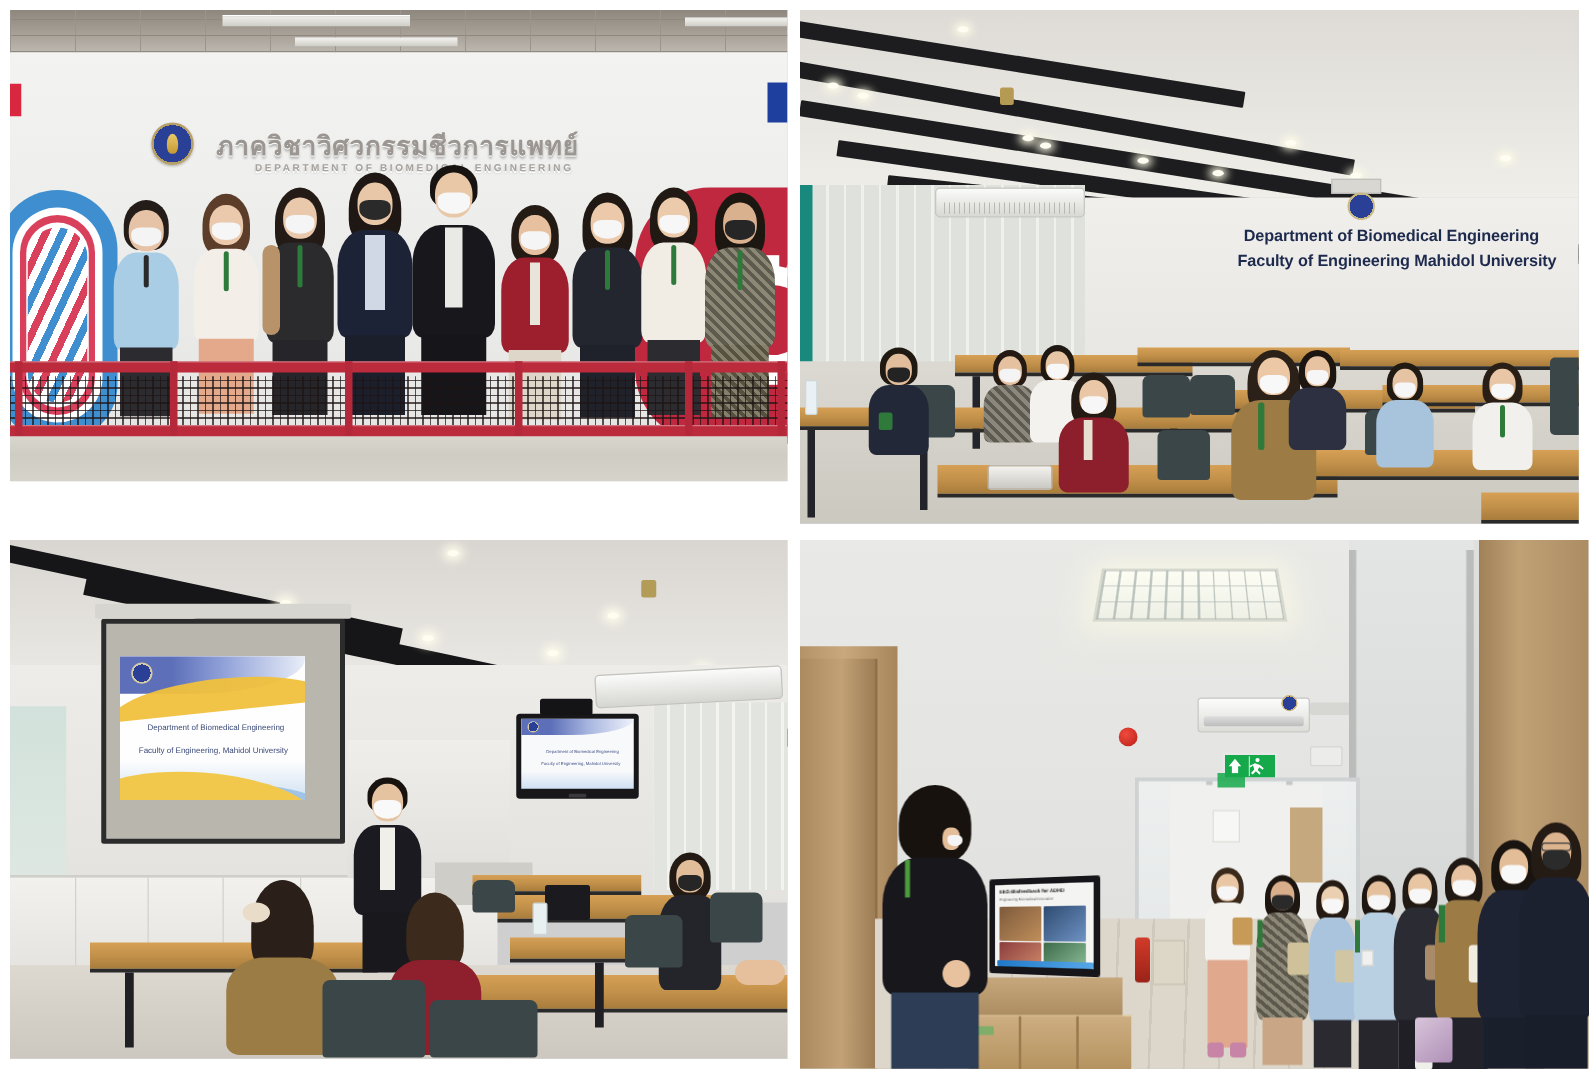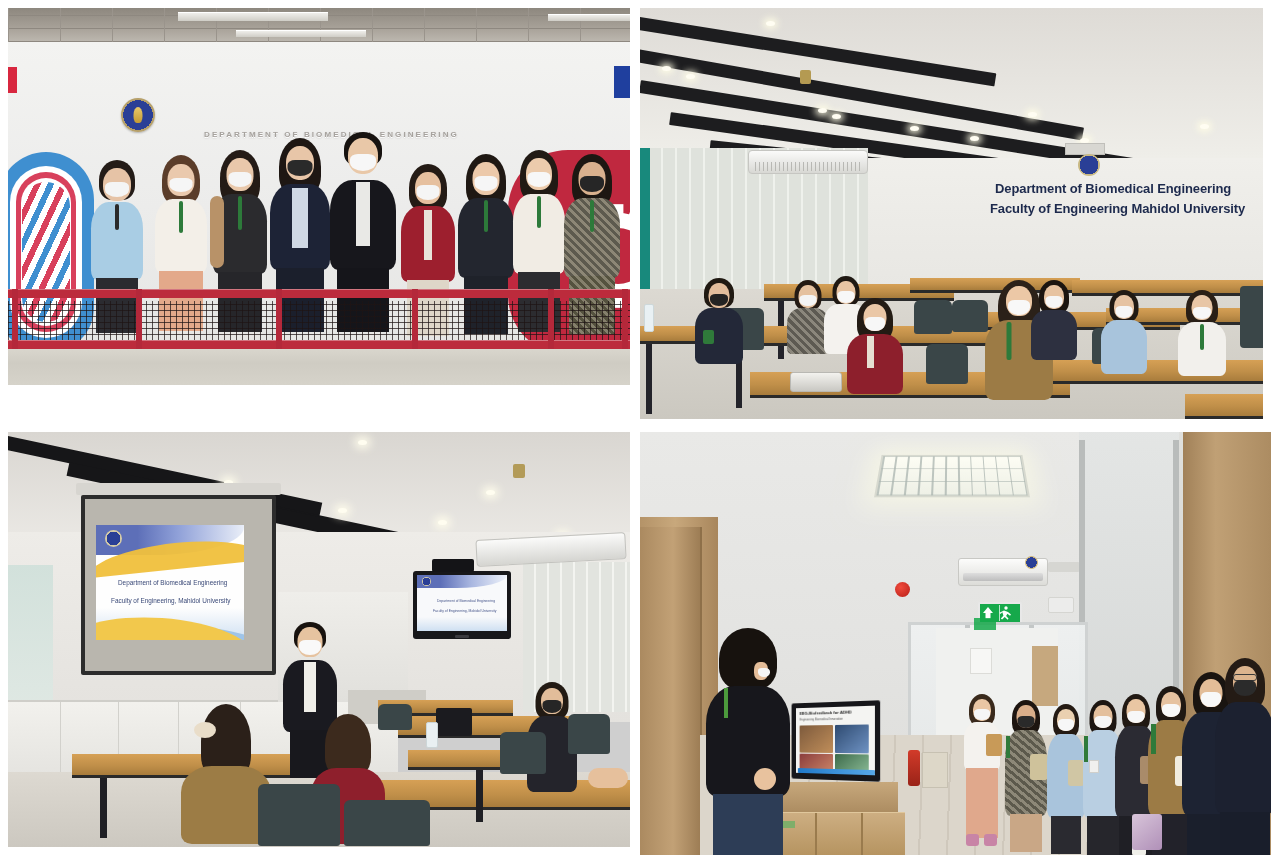--- a/index.html
+++ b/index.html
@@ -451,20 +451,21 @@
               </g>
             </g>
             <circle cx="50" cy="50" r="26" fill="#c0283f"></circle>
           </svg>
         </div>
       </div>
 
       <div class="abs p1-wall-emblem">
           <span class="flame"></span>
         </div>
+      <div class="abs p1-thai">ภาควิชาวิศวกรรมชีวการแพทย์</div>
       <div class="abs p1-eng">DEPARTMENT OF BIOMEDICAL ENGINEERING</div>
 
       <div class="person" style="left:78px;top:118px;width:62px;height:170px;">
         <div class="hair" style="top:0;width:36px;height:40px;background:#241c18;"></div>
         <div class="head" style="top:8px;width:28px;height:33px;background:#e6c3a6;"></div>
         <div class="mask" style="top:22px;width:24px;height:15px;background:#f4f4f4;"></div>
         <div class="body" style="top:42px;width:52px;height:78px;background:#a9cde4;"></div>
         <div class="legs" style="top:118px;width:42px;height:55px;background:#2b2b30;"></div>
         <div class="lanyard" style="top:44px;width:4px;height:26px;background:#2a2a2a;"></div>
       </div>

